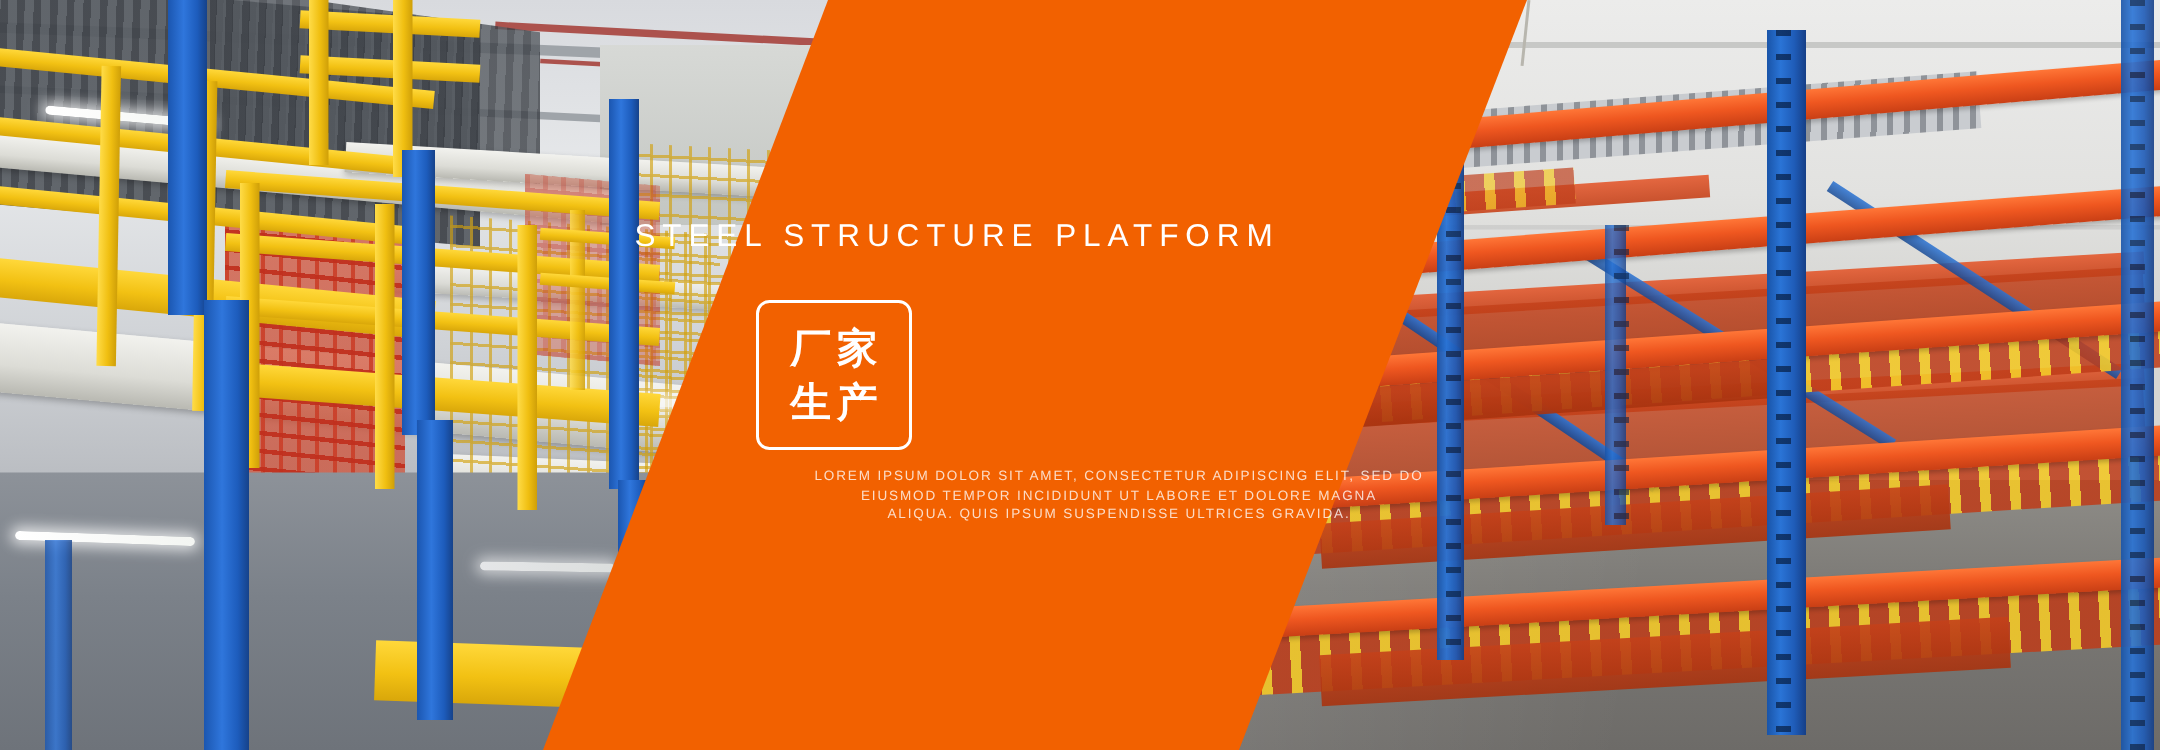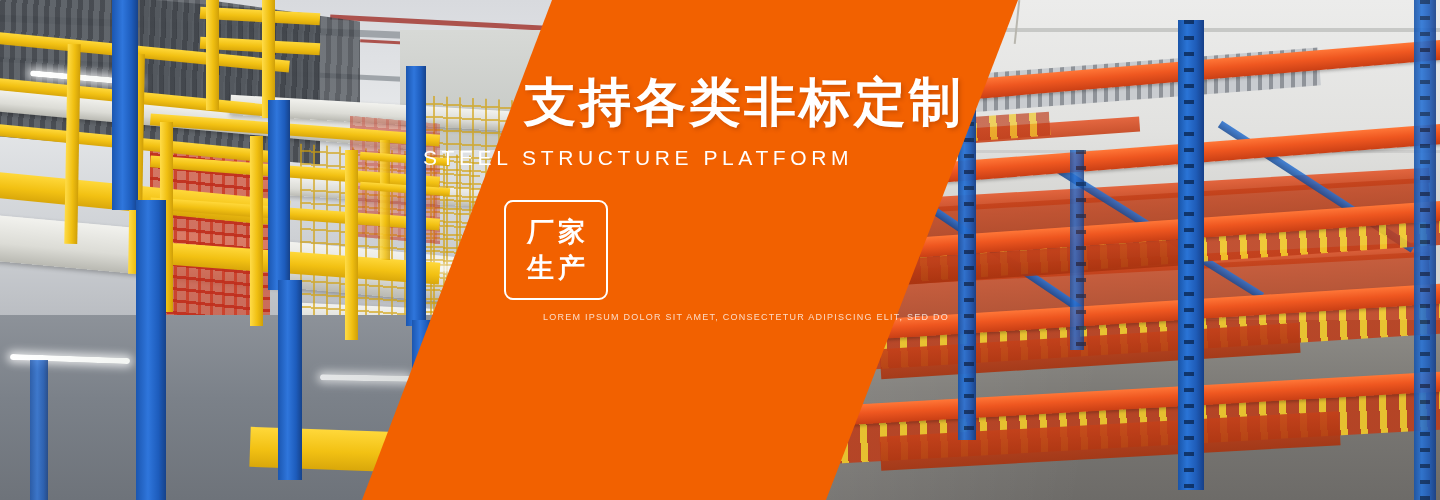--- a/index.html
+++ b/index.html
@@ -388,30 +388,31 @@
     <div class="pr-upright" style="left:138px; top:90px; height:350px; width:18px; opacity:.95;"></div>
     <div class="pr-upright" style="left:358px; top:20px; height:470px; width:26px;"></div>
     <div class="pr-upright" style="left:594px; top:0px; height:500px; width:22px; opacity:.9;"></div>
     <div class="pr-upright" style="left:250px; top:150px; height:200px; width:14px; opacity:.8;"></div>
   </div>
 
   <div class="orange-panel"></div>
 
   <div class="content">
 
-    <div class="headline">支持各类非标定制</div>
 
     <div class="subhead">STEEL STRUCTURE PLATFORM</div>
 
     <div class="feature-row">
       <div class="feature-box">
         <span>厂家</span>
         <span>生产</span>
       </div>
     </div>
 
     <div class="lorem">
       <div>LOREM IPSUM DOLOR SIT AMET, CONSECTETUR ADIPISCING ELIT, SED DO</div>
+      <div>EIUSMOD TEMPOR INCIDIDUNT UT LABORE ET DOLORE MAGNA</div>
+      <div>ALIQUA. QUIS IPSUM SUSPENDISSE ULTRICES GRAVIDA.</div>
     </div>
 
 
   </div>
 </div>
 
 </body></html>

